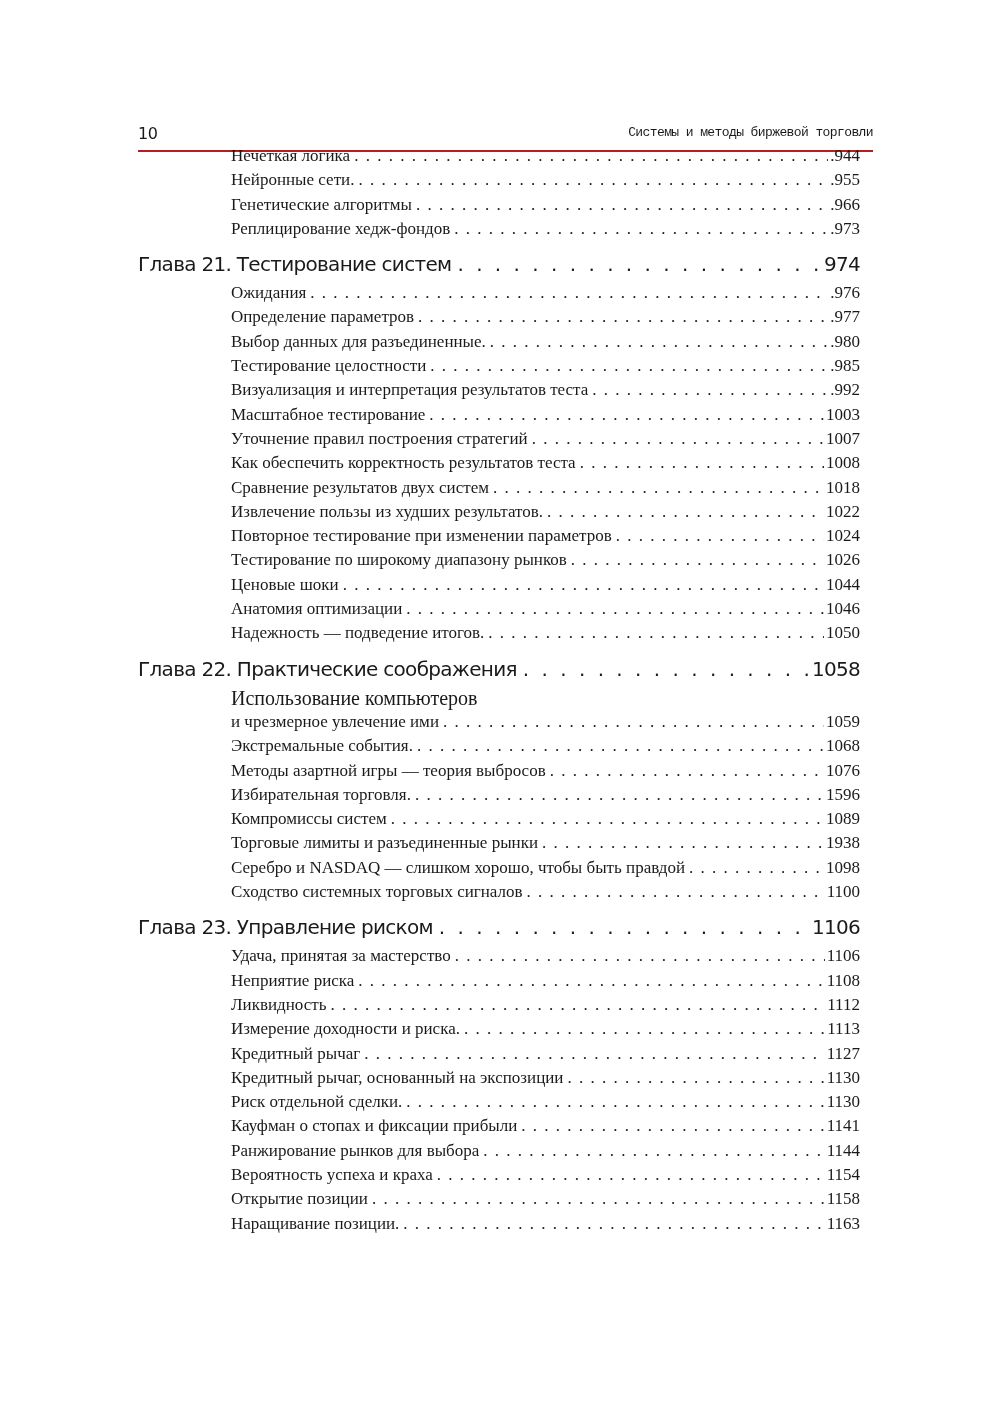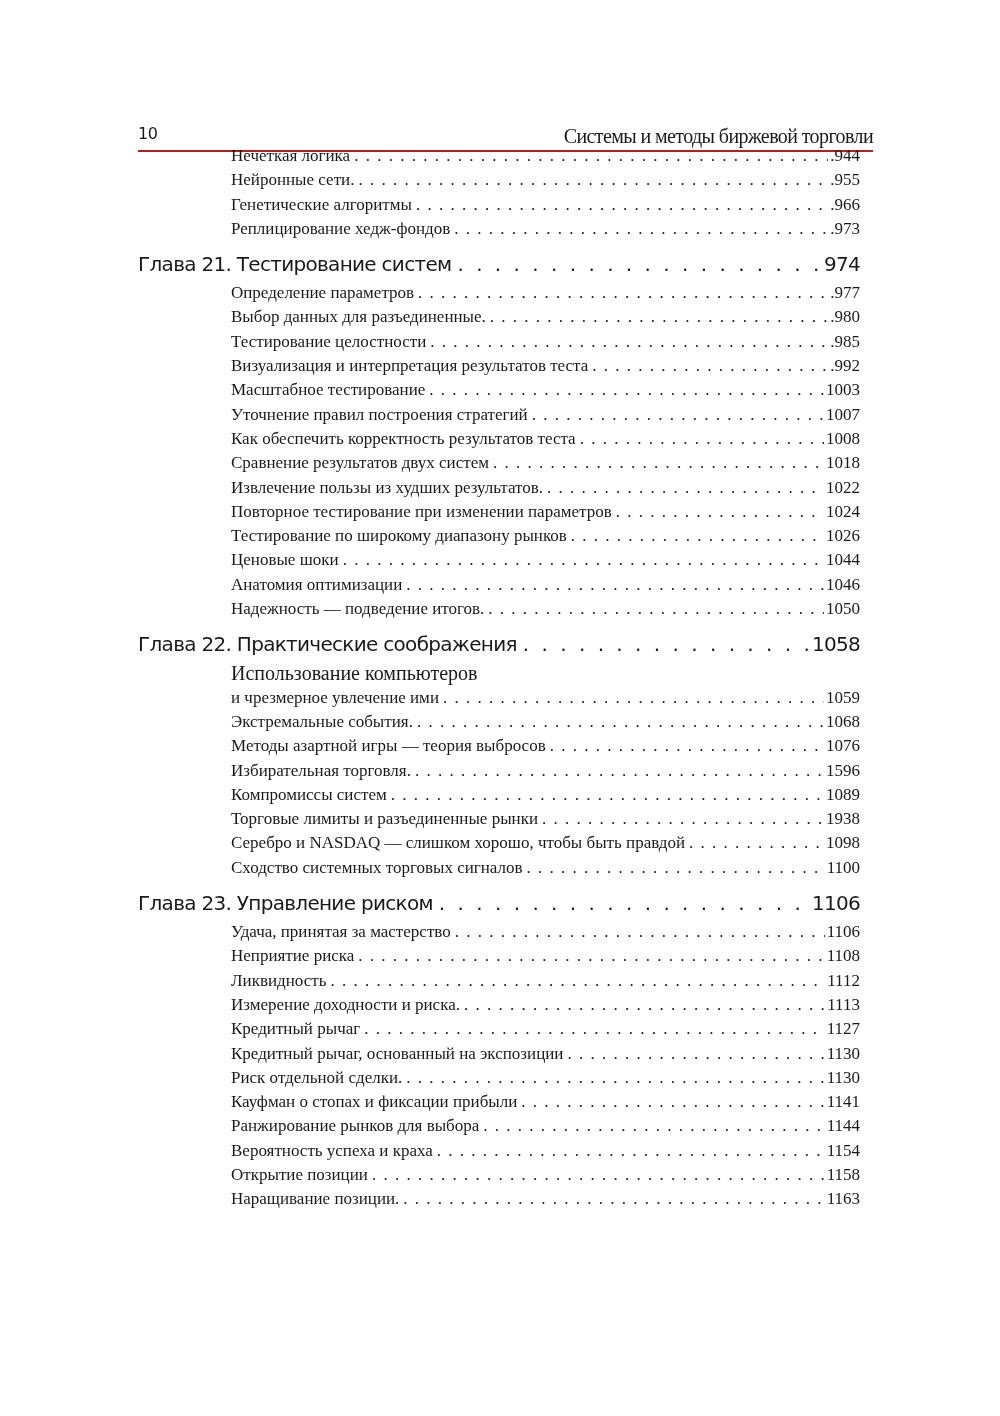--- a/index.html
+++ b/index.html
@@ -1,19 +1,19 @@
 <!DOCTYPE html>
 <html><head>
 <meta charset="utf-8">
 <style>
   html, body { margin: 0; padding: 0; background: #ffffff; }
   body { width: 1000px; height: 1416px; position: relative; overflow: hidden; color: #1a1a1a; }
   .header { position: absolute; left: 138px; top: 92px; width: 735px; height: 30px; border-bottom: 2px solid #b91c1c; margin-top: 28px; }
   .page-num { position: absolute; left: 0; top: 4px; font-family: "DejaVu Sans", sans-serif; font-size: 16px; letter-spacing: -0.5px; }
-  .running-title { position: absolute; right: 0; top: 5px; font-family: Liberation Serif, serif; font-size: 20px; letter-spacing: -0.6px; }
+  .running-title { position: absolute; right: 0; top: 5px; font-family: Liberation Mono, monospace; font-size: 13px; letter-spacing: -0.6px; }
   .toc { position: absolute; left: 138px; top: 144px; width: 722px; }
   .group { margin-bottom: 4px; }
   .row { display: flex; align-items: baseline; font-family: "Liberation Serif", serif; font-size: 17px; line-height: 24.3px; }
   .row .title { white-space: nowrap; padding-right: 4px; }
   .row .leader { flex: 1; overflow: hidden; white-space: nowrap; letter-spacing: 3.9px; }
   .row .leader::before { content: ". . . . . . . . . . . . . . . . . . . . . . . . . . . . . . . . . . . . . . . . . . . . . . . . . . . . . . . . . . . . . . . . . . . . . . . . . . . . . . . . . . . . . . . . . . . ."; letter-spacing: 0; word-spacing: 3px; }
   .row .page { white-space: nowrap; padding-left: 2px; }
   .sub { padding-left: 93px; }
   .sub-wrap .line1 { font-family: "Liberation Serif", serif; font-size: 20px; line-height: 24.3px; padding-left: 93px; }
   .chapter { font-family: "DejaVu Sans", sans-serif; font-size: 20px; line-height: 30px; letter-spacing: -0.7px; margin-top: 8px; margin-bottom: 2px; }
@@ -54,20 +54,25 @@
       </div>
   </div>
 
   <div class="group">
     <div class="row chapter">
         <span class="title">Глава 21. Тестирование систем</span>
         <span class="leader"></span>
         <span class="page">974</span>
       </div>
     <div class="row sub">
+        <span class="title">Ожидания</span>
+        <span class="leader"></span>
+        <span class="page">.976</span>
+      </div>
+    <div class="row sub">
         <span class="title">Определение параметров</span>
         <span class="leader"></span>
         <span class="page">.977</span>
       </div>
     <div class="row sub">
         <span class="title">Выбор данных для разъединенные.</span>
         <span class="leader"></span>
         <span class="page">.980</span>
       </div>
     <div class="row sub">

